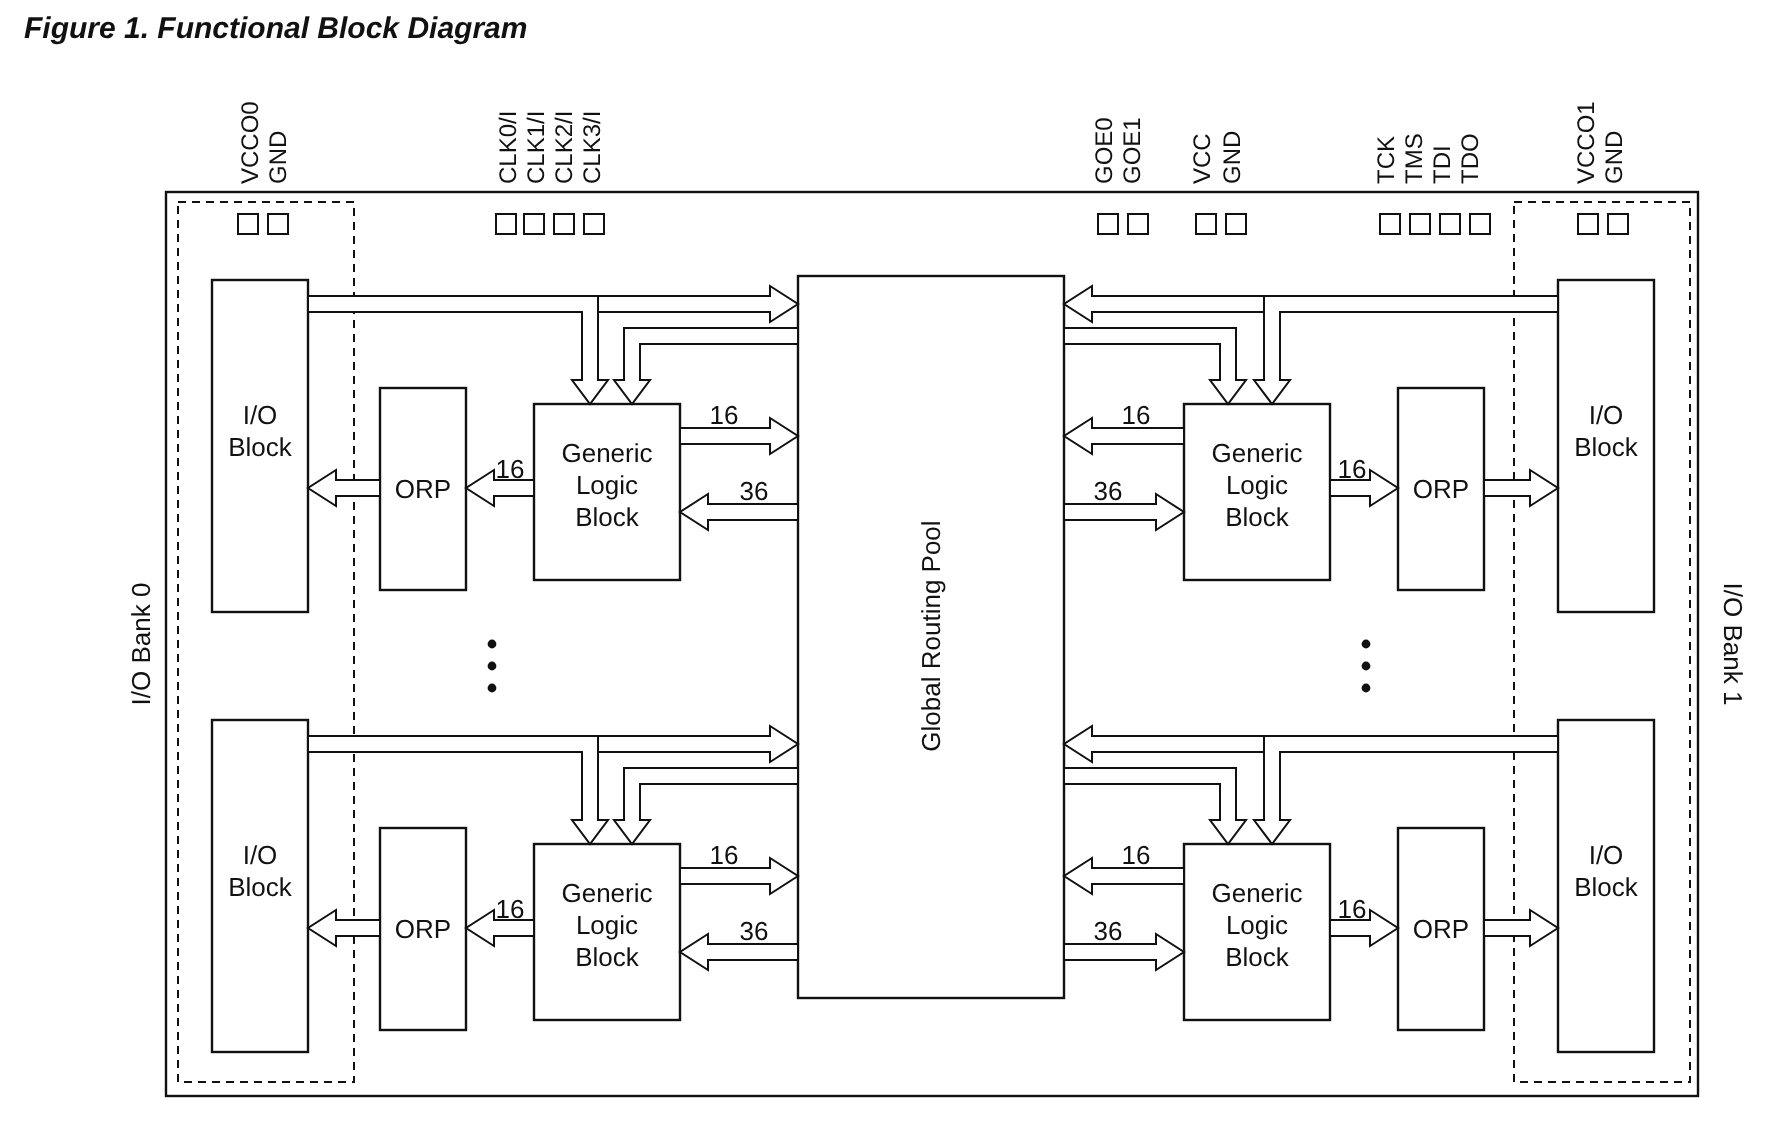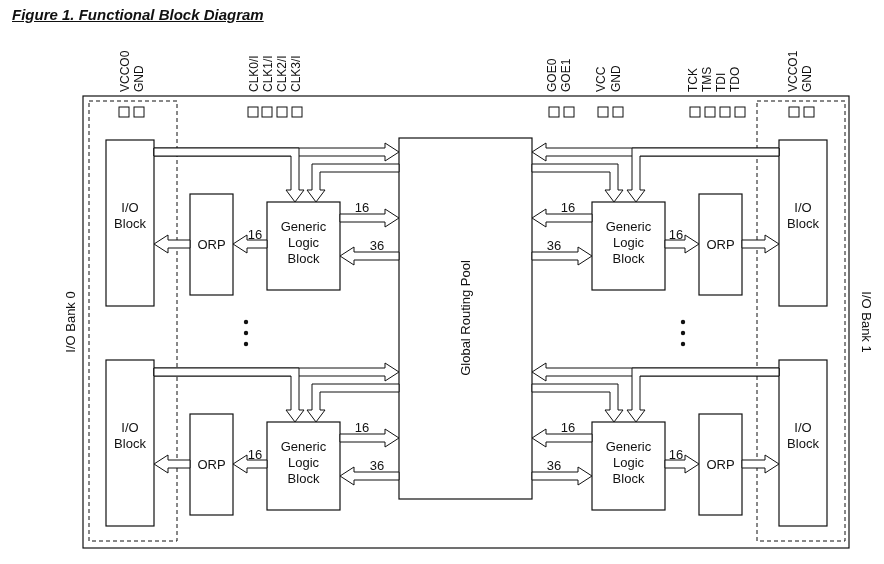--- a/index.html
+++ b/index.html
@@ -1,17 +1,17 @@
 <!DOCTYPE html>
 <html><head>
 <meta charset="utf-8">
 <style>
   html, body { margin: 0; padding: 0; background: #ffffff; }
   body { width: 884px; height: 564px; position: relative; overflow: hidden; font-family: "Liberation Sans", sans-serif; }
-  .title { position: absolute; left: 12px; top: 6px; font-size: 15px; font-weight: bold; font-style: italic; color: #111; text-decoration: underline; }
+  .title { position: absolute; left: 12px; top: 6px; font-size: 15px; font-weight: bold; font-style: italic; color: #111; }
   svg { position: absolute; left: 0; top: 0; }
   svg text { font-family: "Liberation Sans", sans-serif; fill: #111; }
 </style>
 </head>
 <body>
 
 <div class="title">Figure 1. Functional Block Diagram</div>
 
 <svg width="884" height="564" viewBox="0 0 884 564">
   <defs>

